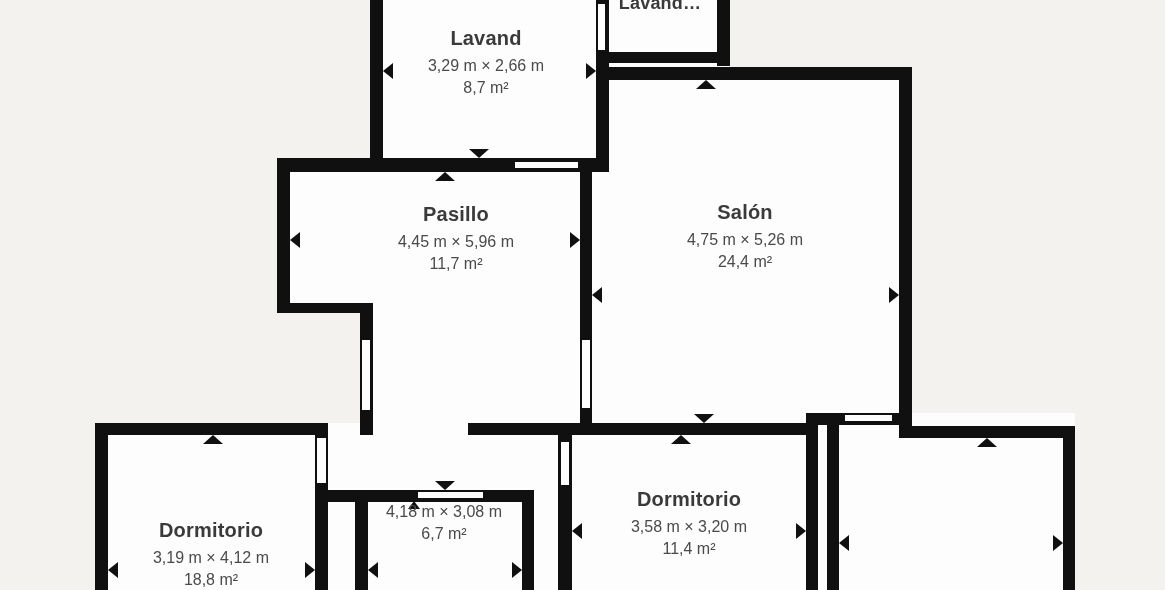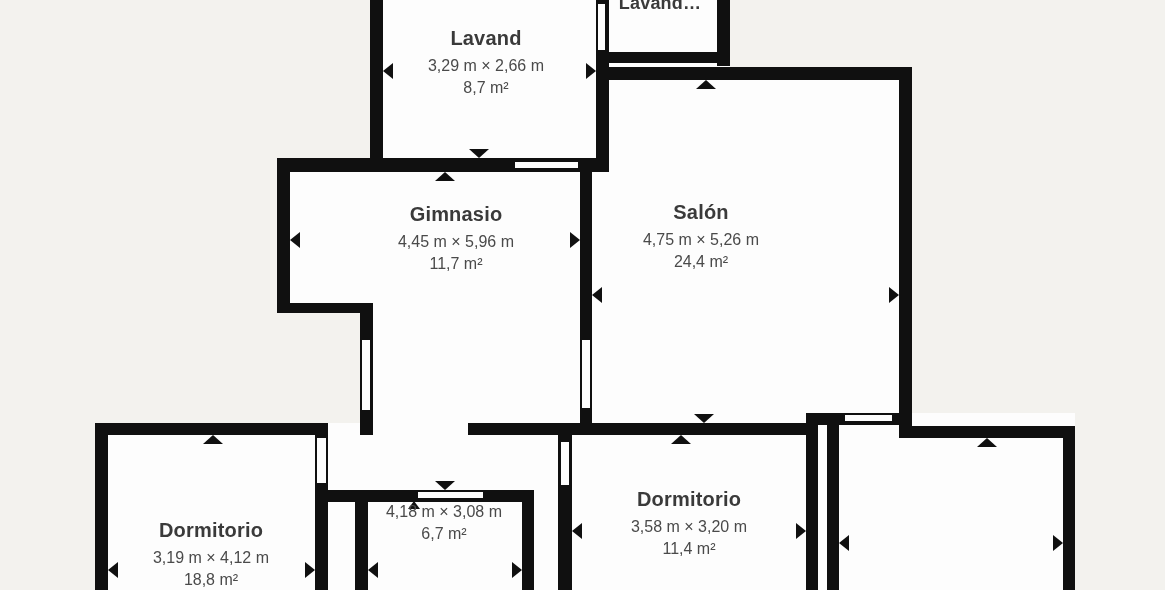--- a/index.html
+++ b/index.html
@@ -108,26 +108,26 @@
     <div class="t">Lavand</div>
     <div class="d">3,29 m × 2,66 m</div>
     <div class="a">8,7 m²</div>
   </div>
 
   <div class="rlabel title-only" style="left:660px;top:-9px;">
     <div class="t">Lavand…</div>
   </div>
 
   <div class="rlabel" style="left:456px;top:202px;">
-    <div class="t">Gimnasio</div>
+    <div class="t">Pasillo</div>
     <div class="d">4,45 m × 5,96 m</div>
     <div class="a">11,7 m²</div>
   </div>
 
-  <div class="rlabel" style="left:701px;top:200px;">
+  <div class="rlabel" style="left:745px;top:200px;">
     <div class="t">Salón</div>
     <div class="d">4,75 m × 5,26 m</div>
     <div class="a">24,4 m²</div>
   </div>
 
   <div class="rlabel" style="left:211px;top:518px;">
     <div class="t">Dormitorio</div>
     <div class="d">3,19 m × 4,12 m</div>
     <div class="a">18,8 m²</div>
   </div>

